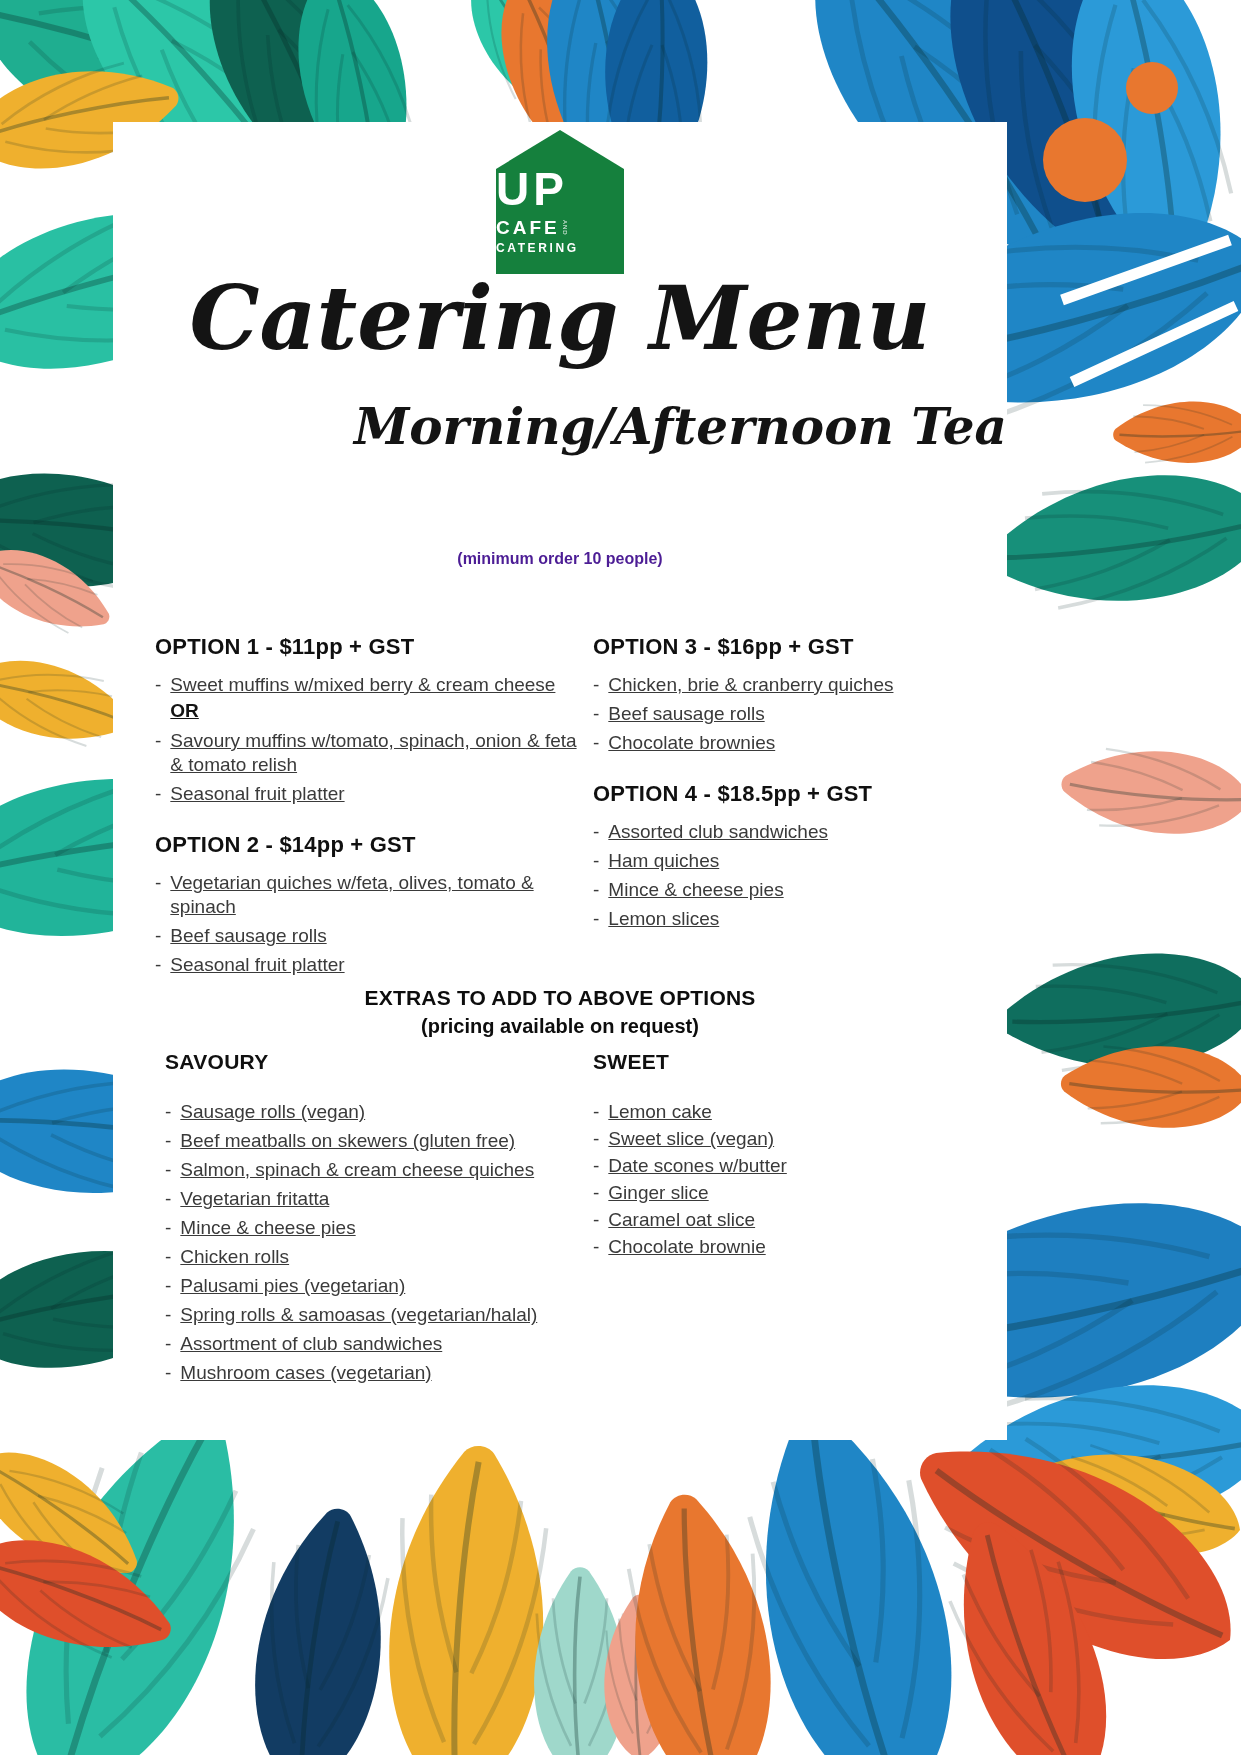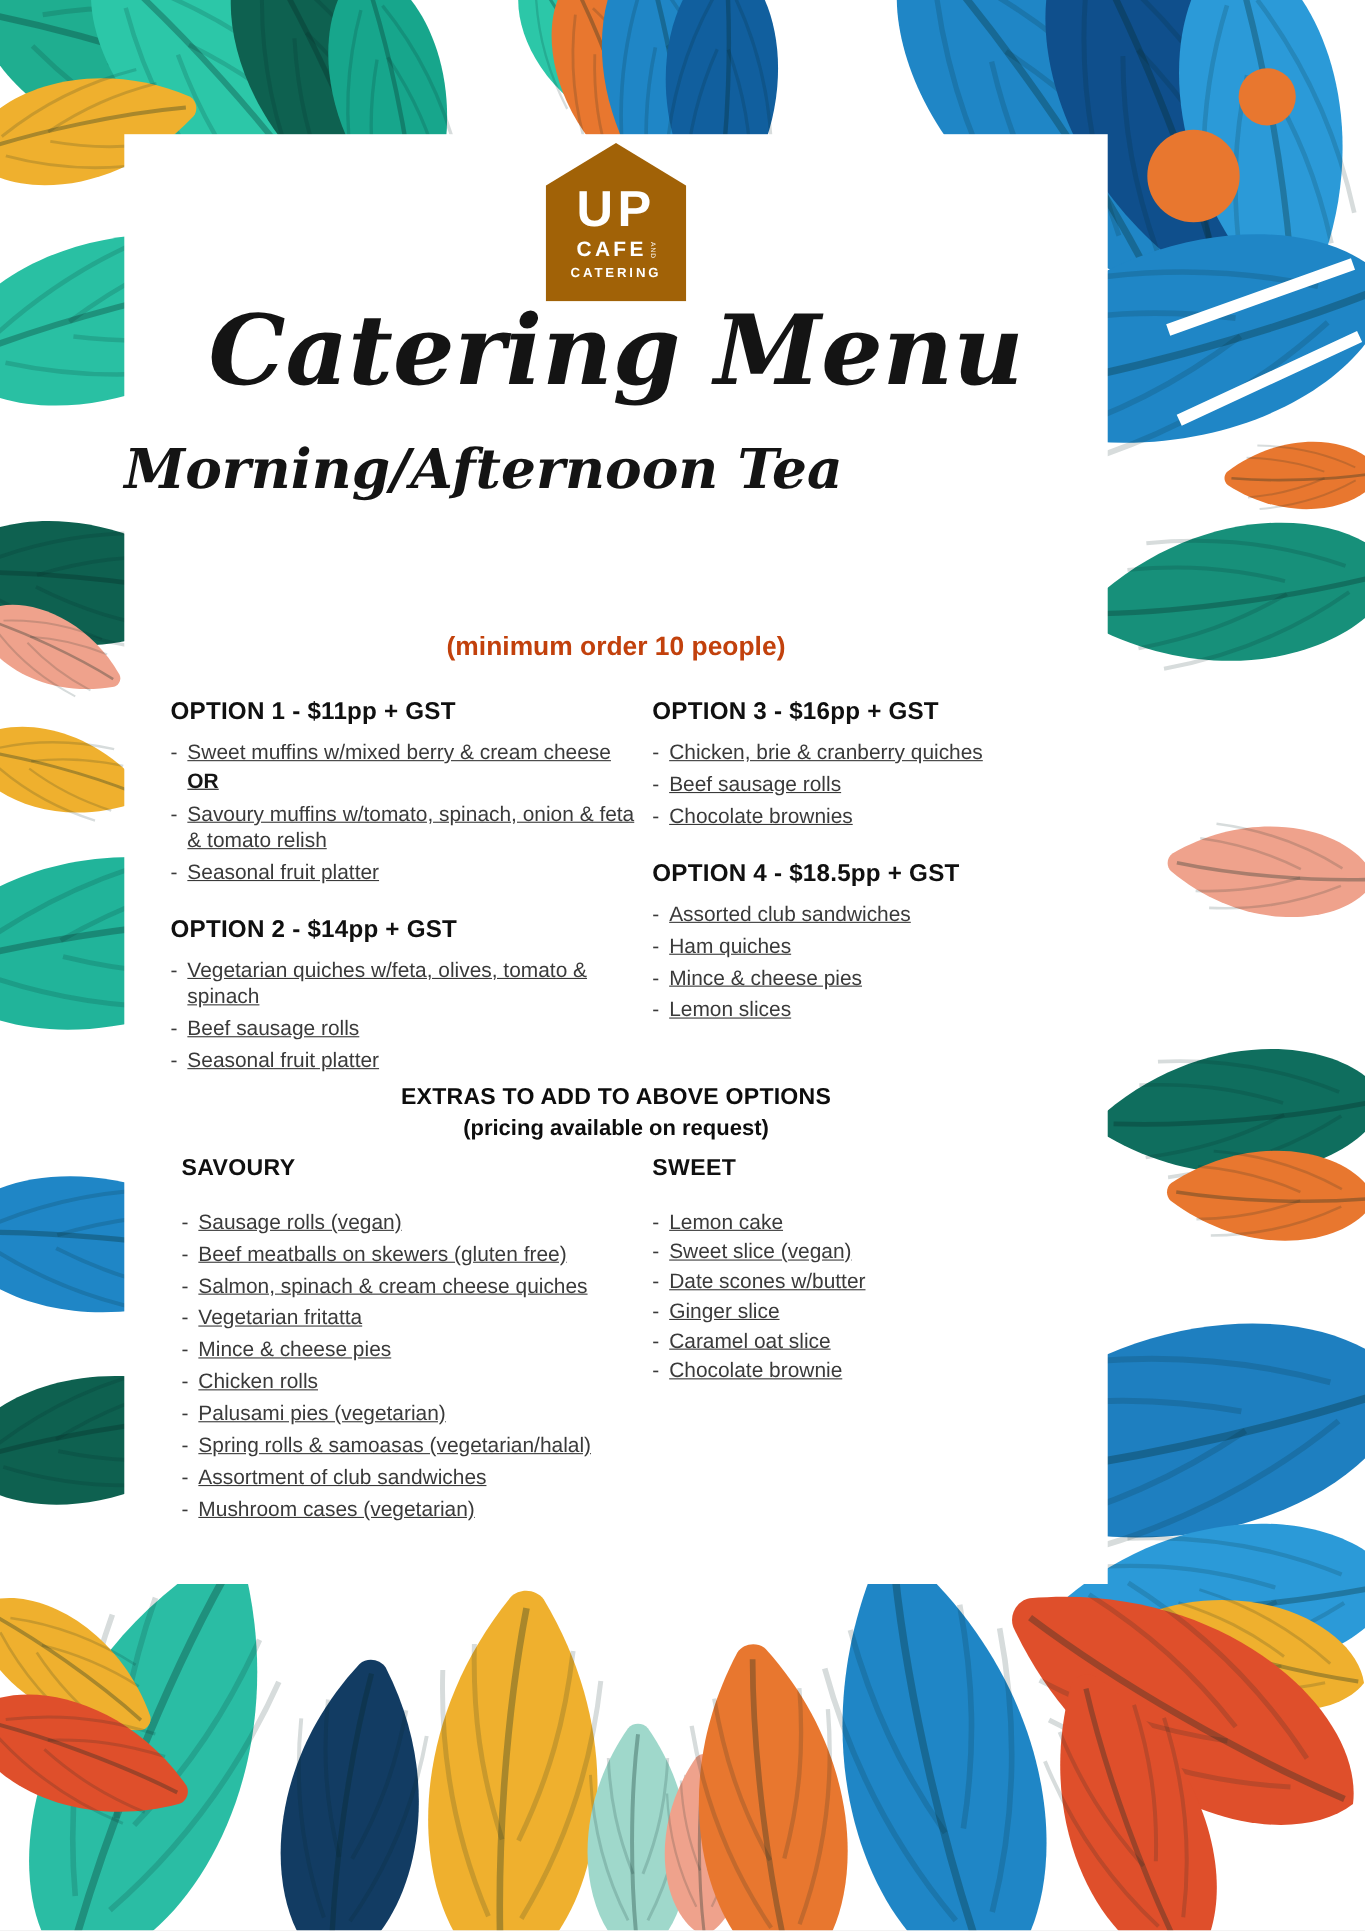--- a/index.html
+++ b/index.html
@@ -3,38 +3,38 @@
 <meta charset="utf-8">
 <style>
   html,body{margin:0;padding:0;background:#e9e9e9;}
   .page{position:relative;width:1241px;height:1755px;margin:0 auto;background:#ffffff;
         overflow:hidden;font-family:"Liberation Sans",sans-serif;color:#222;}
   .bg{position:absolute;left:0;top:0;width:1241px;height:1755px;display:block;}
   .card{position:absolute;left:113px;top:122px;width:894px;height:1318px;background:#ffffff;}
 
   
   .logo{position:absolute;top:8px;left:50%;transform:translateX(-50%);
-        width:128px;height:144px;background:#a16207;
+        width:128px;height:144px;background:#15803d;
         clip-path:polygon(50% 0%,100% 27%,100% 100%,0% 100%,0% 27%);
-        display:flex;flex-direction:column;align-items:center;color:#fff;}
+        display:flex;flex-direction:column;align-items:flex-start;color:#fff;}
   .logo-up{margin-top:36px;font-size:46px;font-weight:700;letter-spacing:4px;line-height:1;}
   .logo-cafe-row{display:flex;align-items:center;margin-top:6px;}
   .logo-cafe{font-size:19px;font-weight:700;letter-spacing:3px;line-height:1;}
   .logo-and{writing-mode:vertical-rl;font-size:6px;letter-spacing:1px;margin-left:2px;opacity:.95;}
   .logo-catering{font-size:12px;font-weight:700;letter-spacing:2.6px;margin-top:4px;}
 
   
   .title{position:absolute;top:148px;left:0;width:100%;text-align:center;
          font-family:"DejaVu Serif",serif;font-style:italic;font-weight:700;
          font-size:88px;line-height:1.1;color:#141414;}
-  .subtitle{position:absolute;top:276px;left:0;width:100%;text-align:left;
+  .subtitle{position:absolute;top:276px;left:0;width:100%;text-align:right;
             font-family:"DejaVu Serif",serif;font-style:italic;font-weight:700;
             font-size:50px;line-height:1.15;color:#141414;}
   .note{position:absolute;top:428px;left:0;width:100%;text-align:center;
-        font-size:24px;font-weight:700;color:#c2410c;margin-top:24px;}
+        font-size:16px;font-weight:700;color:#4c1d95;}
 
   
   .cols{position:absolute;top:512px;left:42px;width:834px;display:flex;}
   .col-left{width:438px;flex:none;}
   .col-right{flex:1;min-width:0;}
   .opt h2{margin:26px 0 13px;font-size:22px;font-weight:700;color:#101010;letter-spacing:.2px;}
   .opt:first-child h2{margin-top:0;}
   ul.items{list-style:none;margin:0;padding:0;}
   li.item{display:flex;gap:9px;align-items:flex-start;margin:0 0 5px;
           font-size:19px;line-height:24px;color:#3a3a3a;}

